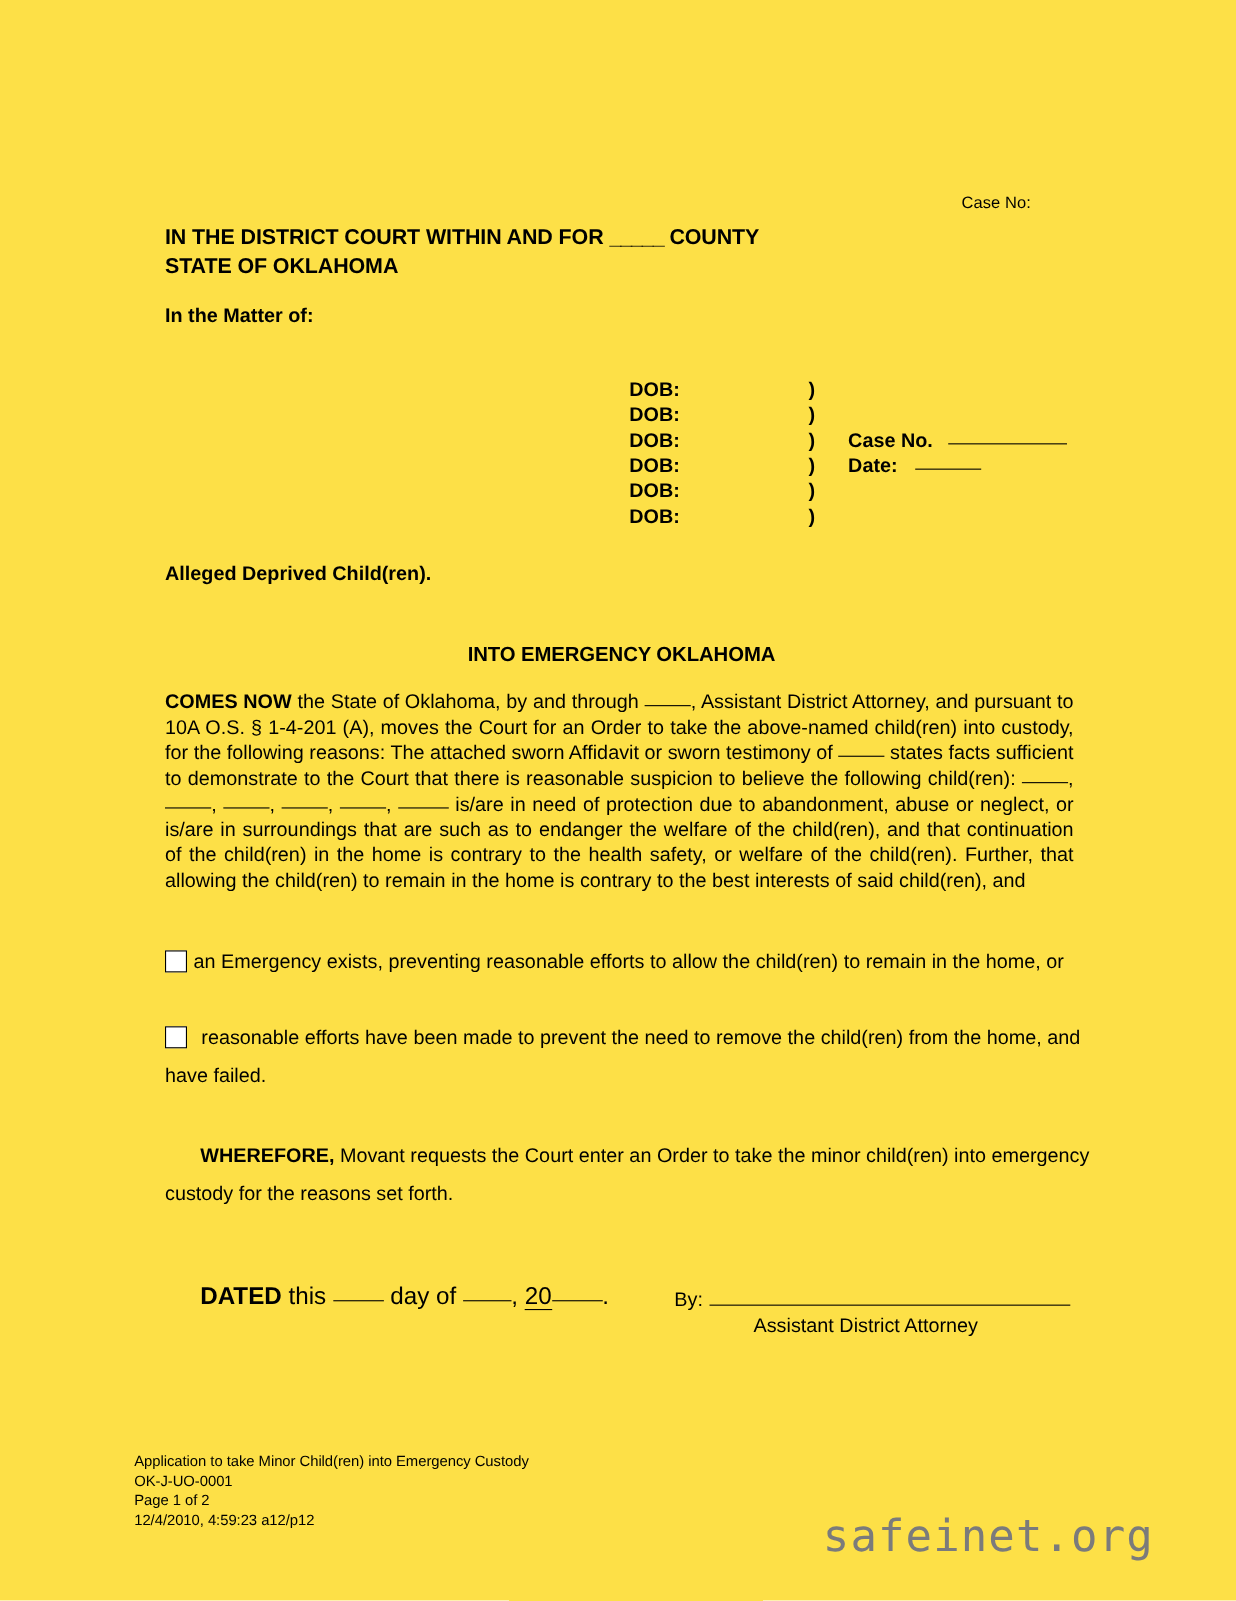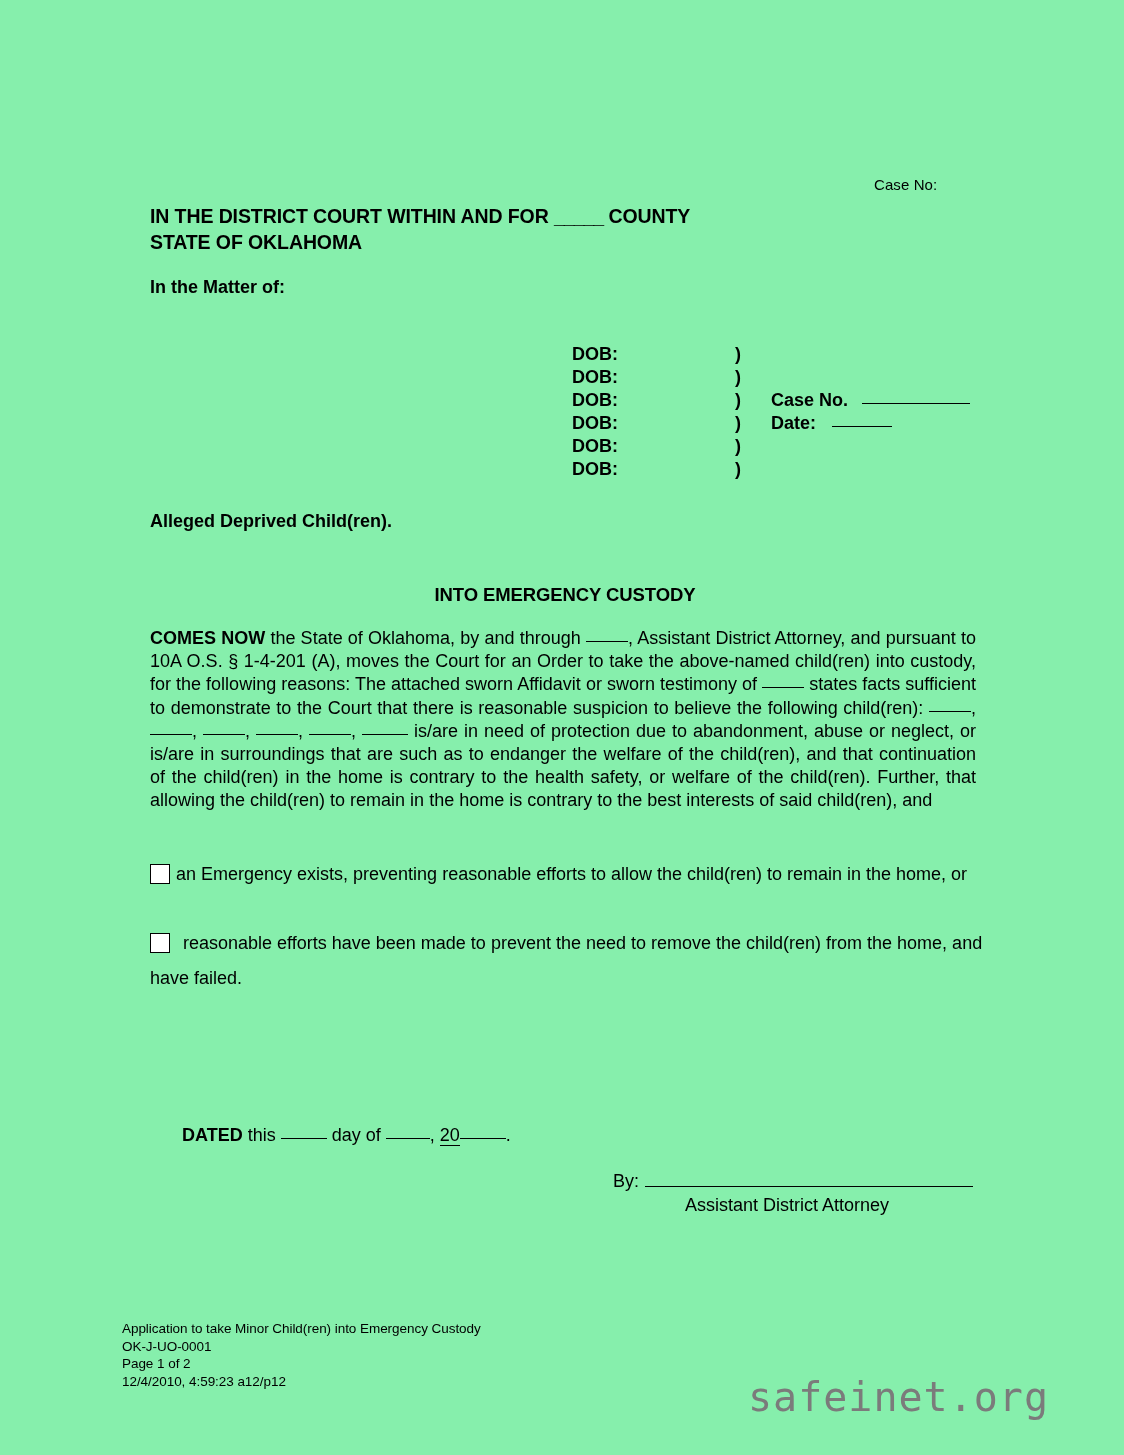--- a/index.html
+++ b/index.html
@@ -11,21 +11,21 @@
     width: 1124px;
     height: 1455px;
     position: relative;
     font-family: "Liberation Sans", sans-serif;
     color: #000000;
     -webkit-font-smoothing: antialiased;
   }
   .page {
     position: absolute;
     inset: 0;
-    background: #86efac;
+    background: #fde047;
   }
 
   
   .abs { position: absolute; }
   .b { font-weight: bold; }
 
   
   #case-no-top {
     left: 874px;
     top: 176px;
@@ -146,22 +146,22 @@
     left: 150px;
     top: 1033px;
     width: 848px;
     font-size: 18px;
     line-height: 35px;
     text-indent: 32px;
   }
 
   #dated-line {
     left: 150px;
-    top: 1125px;
-    font-size: 18px;
+    top: 1165px;
+    font-size: 22px;
     text-indent: 32px;
     white-space: nowrap;
   }
   #dated-line .blank-day {
     display: inline-block;
     border-bottom: 1.5px solid #000;
     width: 46px;
     vertical-align: 2px;
   }
   #dated-line .blank-month {
@@ -275,35 +275,38 @@
       <span class="caption-paren">)</span>
       <span class="caption-side"></span>
     </div>
 
   </div>
 
   <div class="abs" id="alleged-label">Alleged Deprived Child(ren).</div>
 
   <div class="abs" id="doc-title">
     <br>
-    <span>INTO EMERGENCY CUSTODY</span>
+    <span>INTO EMERGENCY OKLAHOMA</span>
   </div>
 
   <div class="abs" id="body-para">
     <span class="b">COMES NOW</span><span> the State of Oklahoma, by and through </span><span class="blank-sm"></span><span>, Assistant District Attorney, and pursuant to 10A O.S. § 1-4-201 (A), moves the Court for an Order to take the above-named child(ren) into custody, for the following reasons:  The attached sworn Affidavit or sworn testimony of </span><span class="blank-sm"></span><span> states facts sufficient to demonstrate to the Court that there is reasonable suspicion to believe the following child(ren): </span><span class="blank-sm"></span><span>, </span><span class="blank-sm"></span><span>, </span><span class="blank-sm"></span><span>, </span><span class="blank-sm"></span><span>, </span><span class="blank-sm"></span><span>, </span><span class="blank-md"></span><span> is/are in need of protection due to abandonment, abuse or neglect, or is/are in surroundings that are such as to endanger the welfare of the child(ren), and that continuation of the child(ren) in the home is contrary to the health safety, or welfare of the child(ren).  Further, that allowing the child(ren) to remain in the home is contrary to the best interests of said child(ren), and</span>
   </div>
 
   <div class="checkbox-para" id="check-para-1">
     <span class="cbox"></span><span>an Emergency exists, preventing reasonable efforts to allow the child(ren) to remain in the home, or</span>
   </div>
 
   <div class="checkbox-para" id="check-para-2">
     <span class="cbox"></span><span>reasonable efforts have been made to prevent the need to remove the child(ren) from the home, and have failed.</span>
   </div>
 
+  <div class="abs" id="wherefore-para">
+    <span class="b">WHEREFORE,</span><span> Movant requests the Court enter an Order to take the minor child(ren) into emergency custody for the reasons set forth.</span>
+  </div>
 
   <div class="abs" id="dated-line">
     <span class="b">DATED</span><span> this </span><span class="blank-day"></span><span> day of </span><span class="blank-month"></span><span>, </span><span class="year-prefix">20</span><span class="blank-year"></span><span>.</span>
   </div>
 
   <div class="abs" id="signature-block">
     <div id="signature-line-row">
       <span>By:</span>
       <span id="signature-rule"></span>
     </div>

